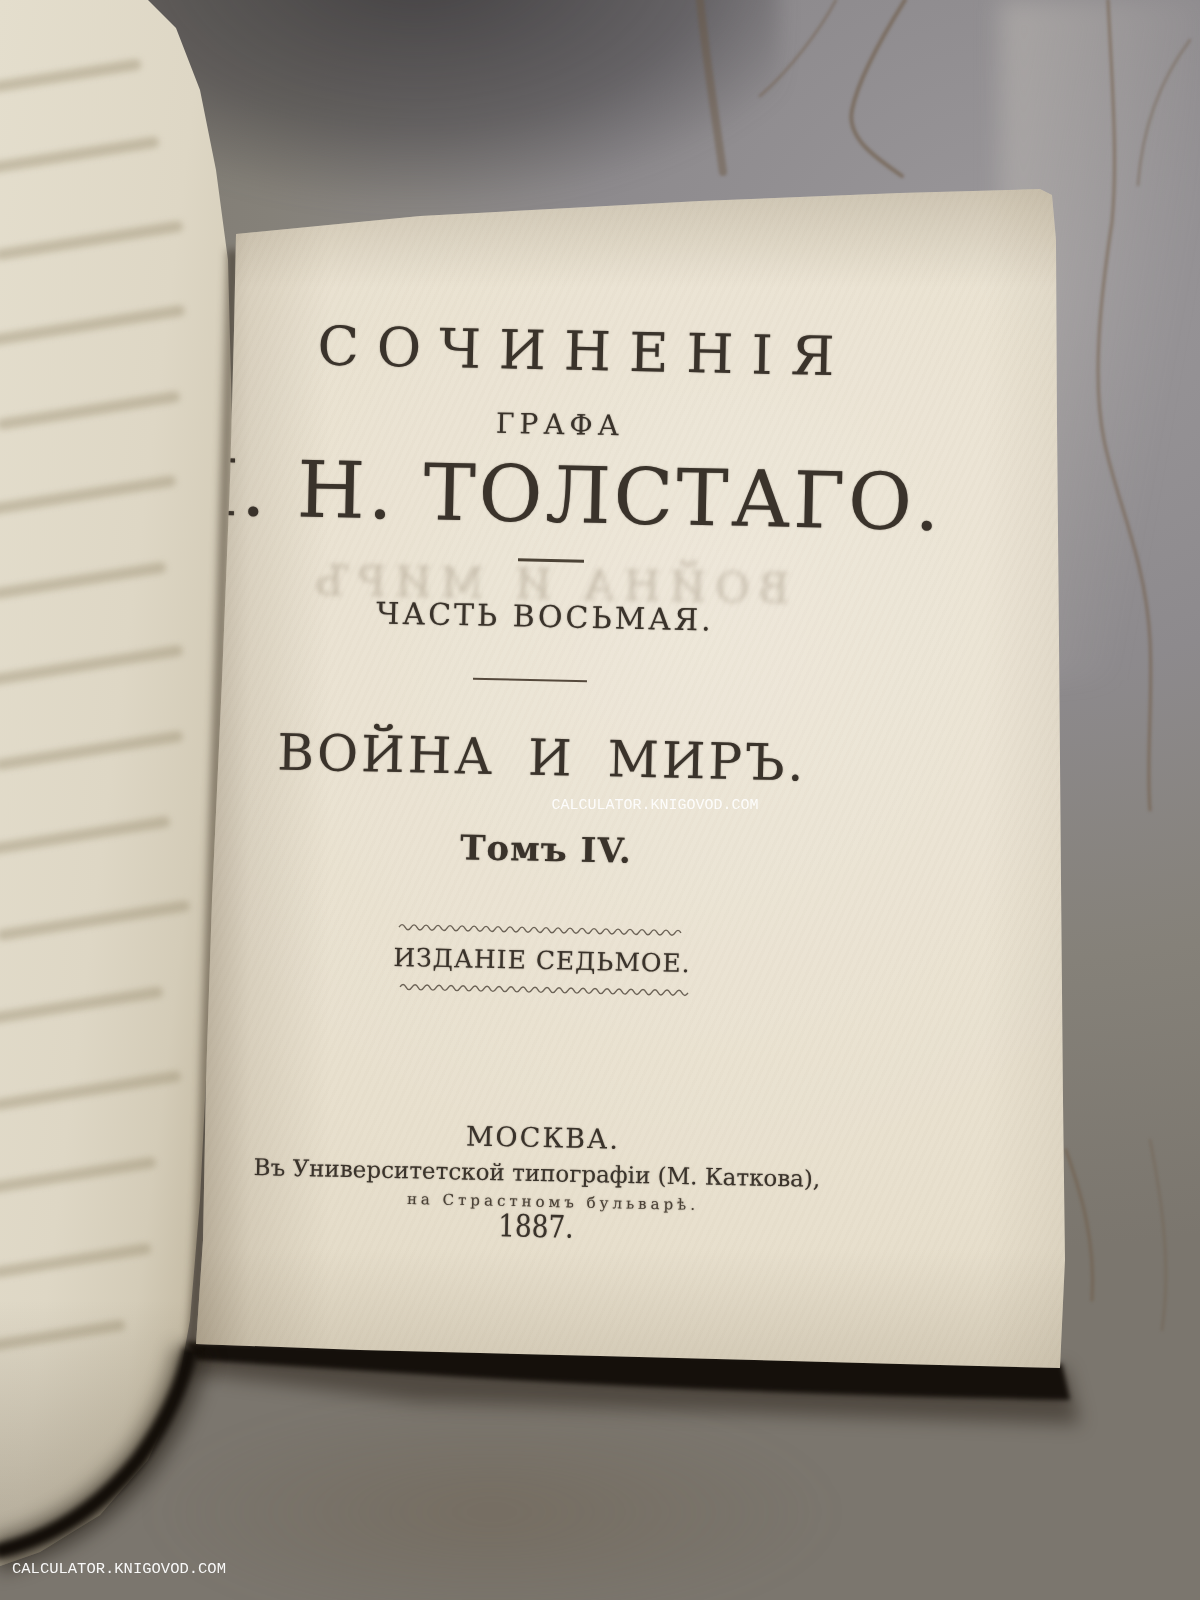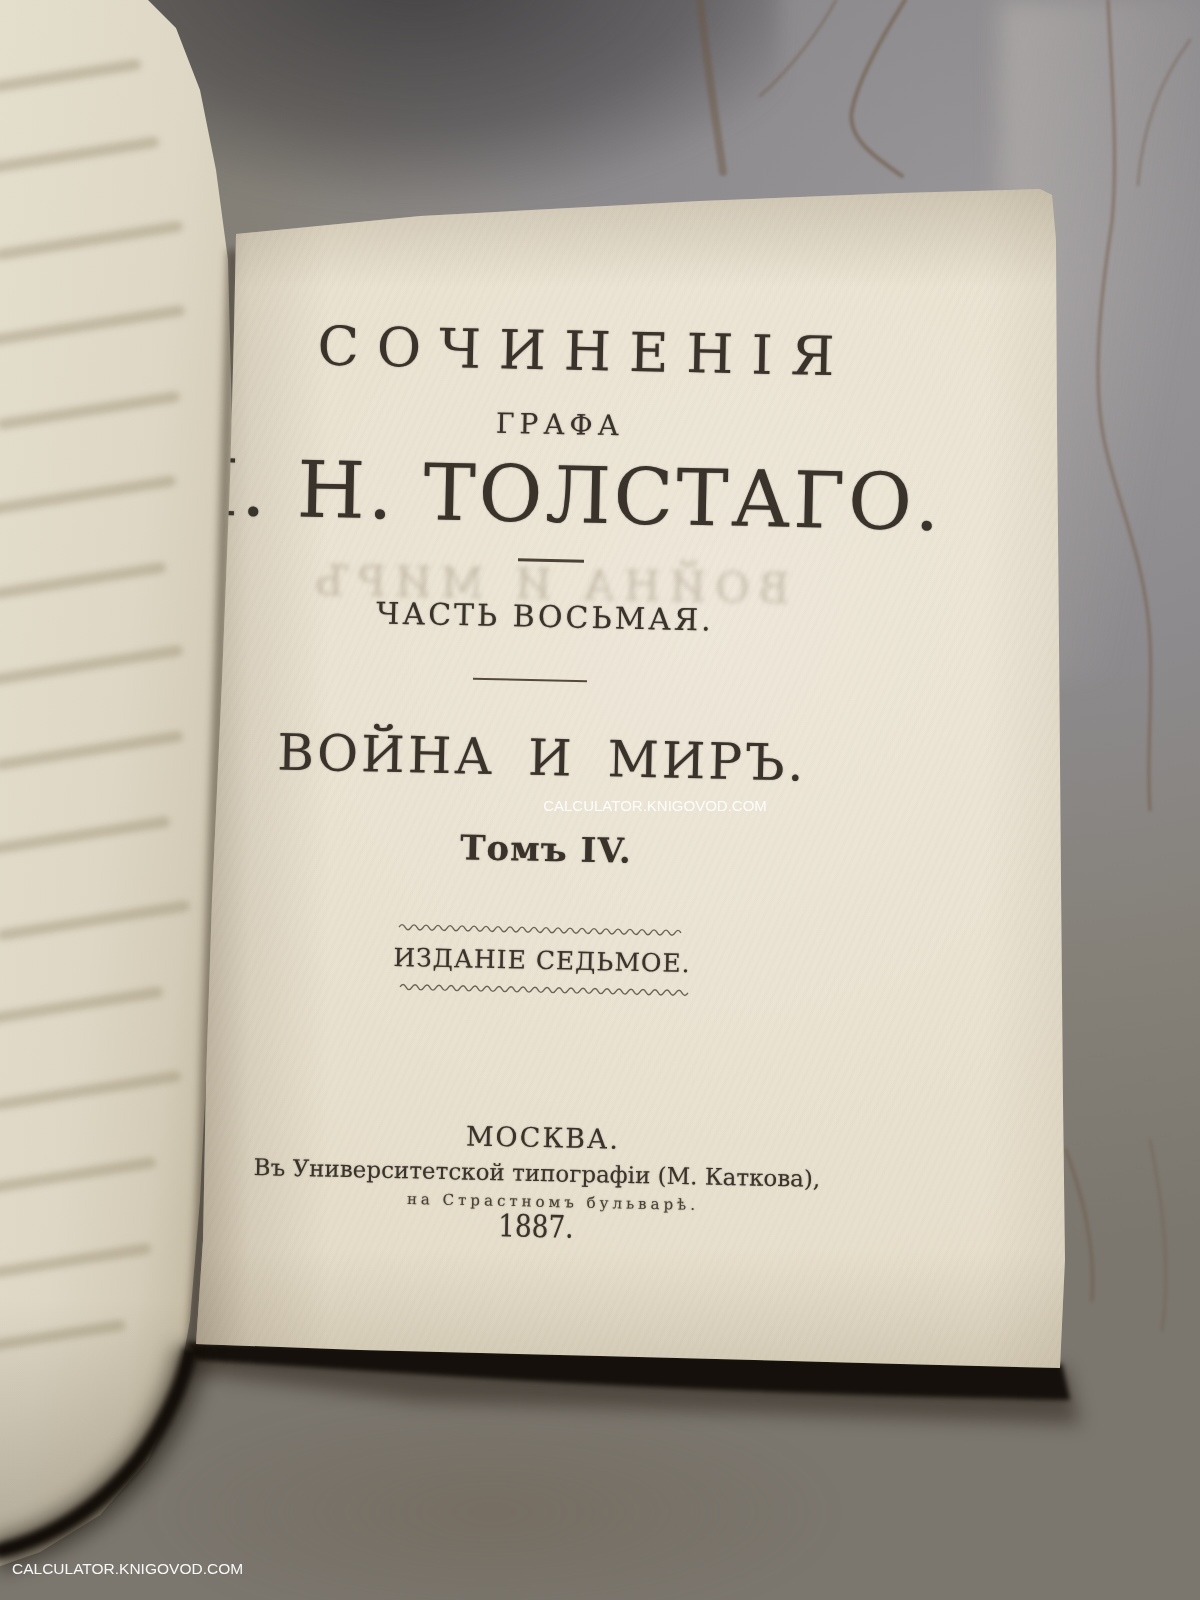--- a/index.html
+++ b/index.html
@@ -72,21 +72,21 @@
   .wavy{transform:translateX(-50%) rotate(1.2deg);}
   .wavy1{left:541px;top:926px;}
   .wavy2{left:545px;top:986px;}
   .t-edition{left:542px;top:946px;font-size:25px;letter-spacing:1px;}
   .t-city   {left:543px;top:1122px;font-size:27px;letter-spacing:2px;}
   .t-imp1   {left:537px;top:1160px;font-size:23px;}
   .t-imp2   {left:553px;top:1193px;font-size:15px;letter-spacing:4px;color:#4a4136;}
   .t-year   {left:536px;top:1208px;font-size:31px;transform:translateX(-50%) rotate(1.2deg) scaleX(.85);}
 
   
-  .wm{font-family:Liberation Sans, sans-serif;color:#ffffff;text-shadow:none;z-index:9;text-align:right;}
+  .wm{font-family:Liberation Mono, monospace;color:#ffffff;text-shadow:none;z-index:9;text-align:right;}
   .wm-center{left:655px;top:797px;font-size:15px;transform:translateX(-50%);opacity:.92;}
   .wm-bottom{left:12px;top:1560px;font-size:15.5px;opacity:.95;}
 
   .z1{z-index:1}.z2{z-index:2}.z3{z-index:3}.z4{z-index:4}
 </style>
 </head>
 <body>
 
 <div id="stage">
 

